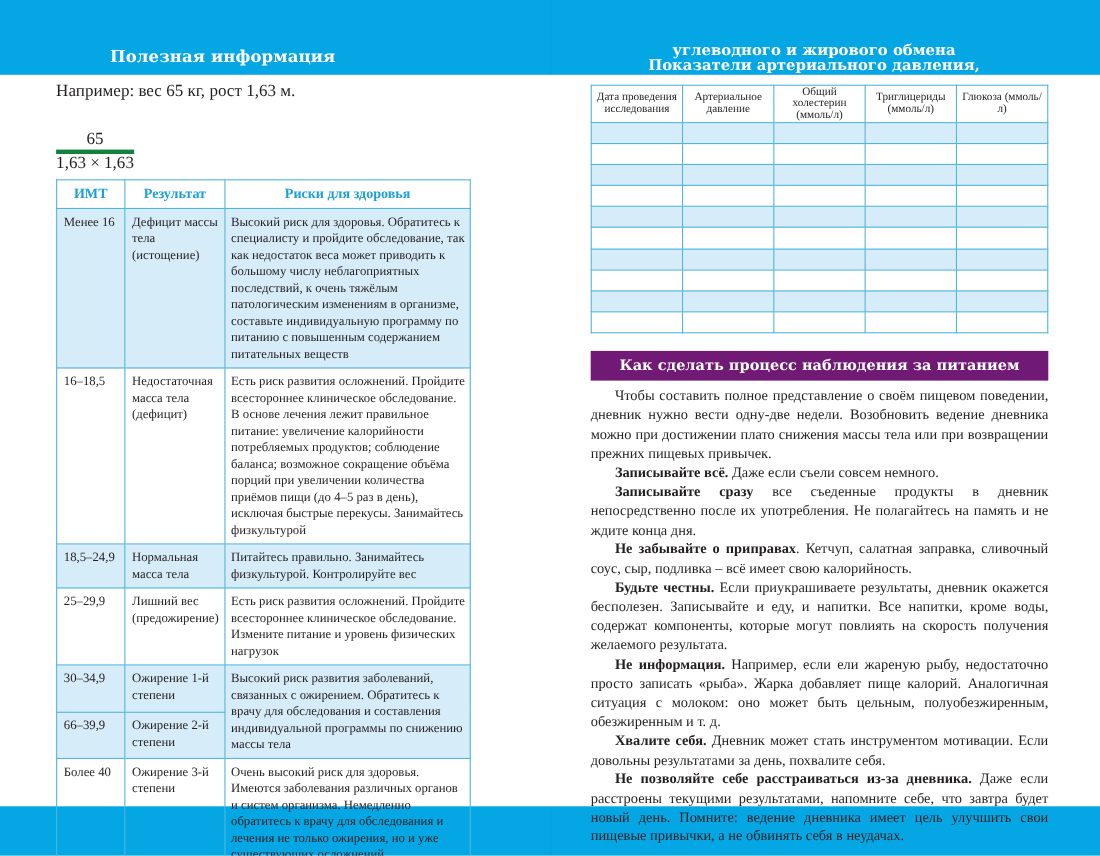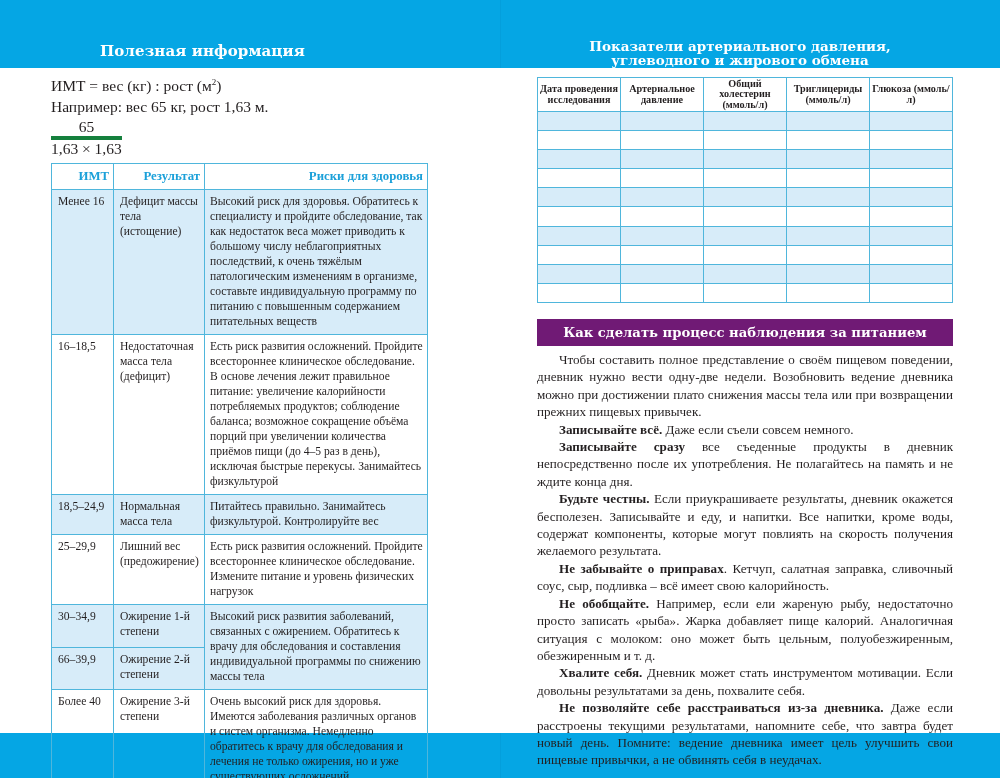--- a/index.html
+++ b/index.html
@@ -16,34 +16,34 @@
   .formula { position: absolute; left: 51px; top: 72px; font-family: "Liberation Serif", serif; font-size: 15.5px; line-height: 21px; color: #231f20; }
   .formula sup { font-size: 9px; }
   .fraction { position: absolute; left: 51px; top: 118px; display: flex; align-items: center; font-family: "Liberation Serif", serif; font-size: 15.5px; }
   .frac { display: inline-flex; flex-direction: column; align-items: center; margin-right: 5px; }
   .frac .num { padding: 0 2px; border-bottom: 4px solid #15803d; line-height: 18px; width: 100%; text-align: center; }
   .frac .den { line-height: 18px; }
 
   table.bmi { position: absolute; left: 51px; top: 163px; width: 377px; border-collapse: collapse;
     font-family: "Liberation Serif", serif; font-size: 11.6px; line-height: 15px; color: #231f20; }
   table.bmi th, table.bmi td { border: 1.2px solid #4fb6dc; vertical-align: top; }
-  table.bmi th { color: #1ba0d9; font-weight: bold; font-size: 12.8px; padding: 5px 4px 5px; text-align: right; background: #ffffff; }
+  table.bmi th { color: #1ba0d9; font-weight: bold; font-size: 12.8px; padding: 5px 4px 5px; text-align: center; background: #ffffff; }
   table.bmi td { padding: 4px 4px 5px 6px; }
   table.bmi tr.shade td { background: #d7ecf9; }
   table.bmi td.risk { padding-left: 5px; }
   .c1 { width: 62px; } .c2 { width: 91px; }
 
   
   .right-title { position: absolute; left: 530px; top: 39px; width: 420px; text-align: center;
     color: #ffffff; font-weight: bold; font-size: 13.5px; line-height: 14px; }
 
   table.log { position: absolute; left: 537px; top: 77px; width: 416px; border-collapse: collapse;
     font-family: "Liberation Serif", serif; font-size: 10.2px; line-height: 10.5px; color: #231f20; }
   table.log th, table.log td { border: 1px solid #4fb6dc; }
-  table.log th { font-weight: bold; text-align: center; height: 34px; padding: 0 2px; background: #fff; }
+  table.log th { font-weight: normal; text-align: center; height: 34px; padding: 0 2px; background: #fff; }
   table.log td { height: 19.1px; }
   table.log tr.shade td { background: #d7ecf9; }
 
   .section-bar { position: absolute; left: 537px; top: 319px; width: 416px; height: 27px; background: #701a75;
     color: #ffffff; font-weight: bold; font-size: 13.2px; text-align: center; line-height: 27px; }
 
   .article { position: absolute; left: 537px; top: 351px; width: 416px; font-family: "Liberation Serif", serif;
     font-size: 13.1px; line-height: 17.4px; color: #231f20; text-align: justify; }
   .article p { text-indent: 22px; }
   .article b { font-weight: bold; }
@@ -52,21 +52,20 @@
 <body>
 
 <div class="band-top"></div>
 <div class="band-bottom"></div>
 <div class="gutter-line" style="top:0;height:68px"></div>
 <div class="gutter-line" style="top:733px;height:45px"></div>
 
 <div class="left-title">Полезная информация</div>
 
 <div class="formula">
-  <div><span>ИМТ = вес (кг) : рост (м</span><sup>2</sup><span>)</span></div>
   <div>Например: вес 65 кг, рост 1,63 м.</div>
 </div>
 
 <div class="fraction">
   <span class="frac">
     <span class="num">65</span>
     <span class="den">1,63 × 1,63</span>
   </span>
 </div>
 
@@ -110,22 +109,22 @@
     </tr>
     <tr>
       <td>Более 40</td>
       <td>Ожирение 3-й степени</td>
       <td class="risk">Очень высокий риск для здоровья. Имеются заболевания различных органов и систем организма. Немедленно обратитесь к врачу для обследования и лечения не только ожирения, но и уже существующих осложнений</td>
     </tr>
   </tbody>
 </table>
 
 <div class="right-title">
+  <div>углеводного и жирового обмена</div>
   <div>Показатели артериального давления,</div>
-  <div>углеводного и жирового обмена</div>
 </div>
 
 <table class="log">
   <thead>
     <tr>
       <th style="width:20%">Дата проведения исследования</th>
       <th style="width:20%">Артериальное давление</th>
       <th style="width:20%">Общий холестерин (ммоль/л)</th>
       <th style="width:20%">Триглицериды (ммоль/л)</th>
       <th style="width:20%">Глюкоза (ммоль/л)</th>
@@ -204,18 +203,18 @@
       </tr>
     </tbody>
 </table>
 
 <div class="section-bar">Как сделать процесс наблюдения за питанием простым</div>
 
 <div class="article">
   <p><span>Чтобы составить полное представление о своём пищевом поведении, дневник нужно вести одну-две недели. Возобновить ведение дневника можно при достижении плато снижения массы тела или при возвращении прежних пищевых привычек.</span></p>
   <p><b>Записывайте всё.</b><span> Даже если съели совсем немного.</span></p>
   <p><b>Записывайте сразу</b><span> все съеденные продукты в дневник непосредственно после их употребления. Не полагайтесь на память и не ждите конца дня.</span></p>
+  <p><b>Не забывайте о приправах</b><span>. Кетчуп, салатная заправка, сливочный соус, сыр, подливка – всё имеет свою калорийность.</span></p>
   <p><b>Будьте честны.</b><span> Если приукрашиваете результаты, дневник окажется бесполезен. Записывайте и еду, и напитки. Все напитки, кроме воды, содержат компоненты, которые могут повлиять на скорость получения желаемого результата.</span></p>
-  <p><b>Не забывайте о приправах</b><span>. Кетчуп, салатная заправка, сливочный соус, сыр, подливка – всё имеет свою калорийность.</span></p>
-  <p><b>Не обобщайте.</b><span> Например, если ели жареную рыбу, недостаточно просто записать «рыба». Жарка добавляет пище калорий. Аналогичная ситуация с молоком: оно может быть цельным, полуобезжиренным, обезжиренным и т. д.</span></p>
+  <p><b>Не информация.</b><span> Например, если ели жареную рыбу, недостаточно просто записать «рыба». Жарка добавляет пище калорий. Аналогичная ситуация с молоком: оно может быть цельным, полуобезжиренным, обезжиренным и т. д.</span></p>
   <p><b>Хвалите себя.</b><span> Дневник может стать инструментом мотивации. Если довольны результатами за день, похвалите себя.</span></p>
   <p><b>Не позволяйте себе расстраиваться из-за дневника.</b><span> Даже если расстроены текущими результатами, напомните себе, что завтра будет новый день. Помните: ведение дневника имеет цель улучшить свои пищевые привычки, а не обвинять себя в неудачах.</span></p>
 </div>
 
 </body></html>

